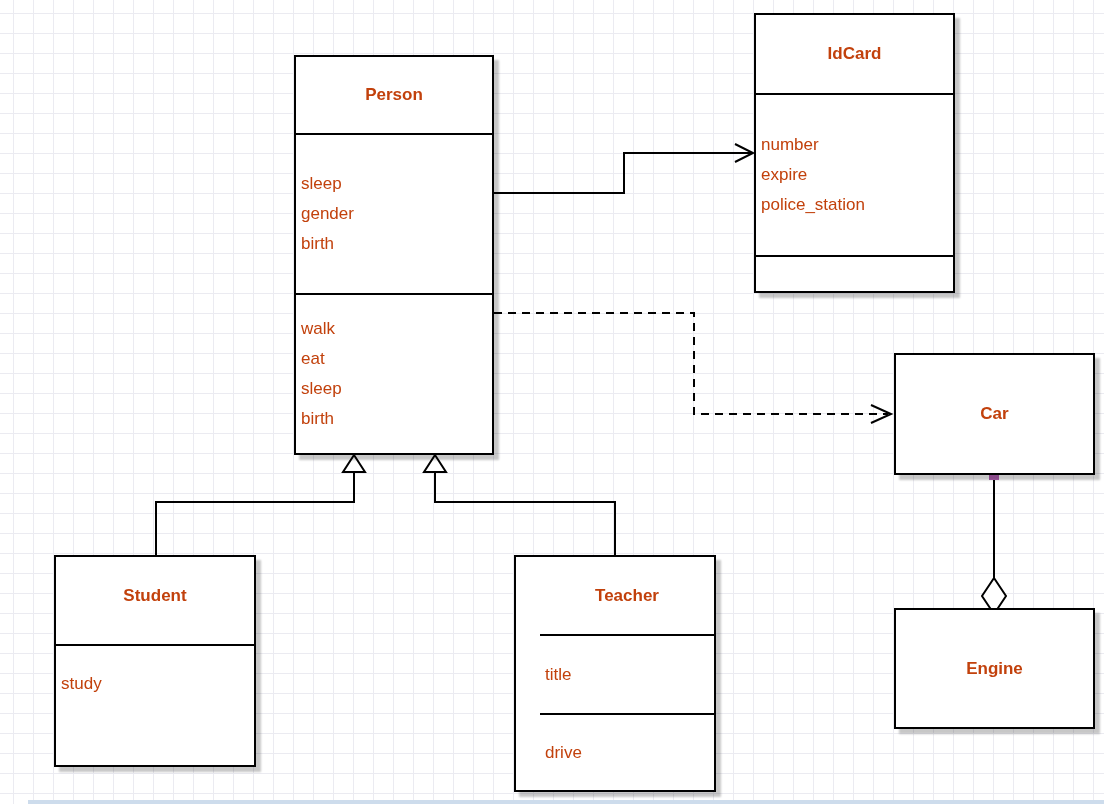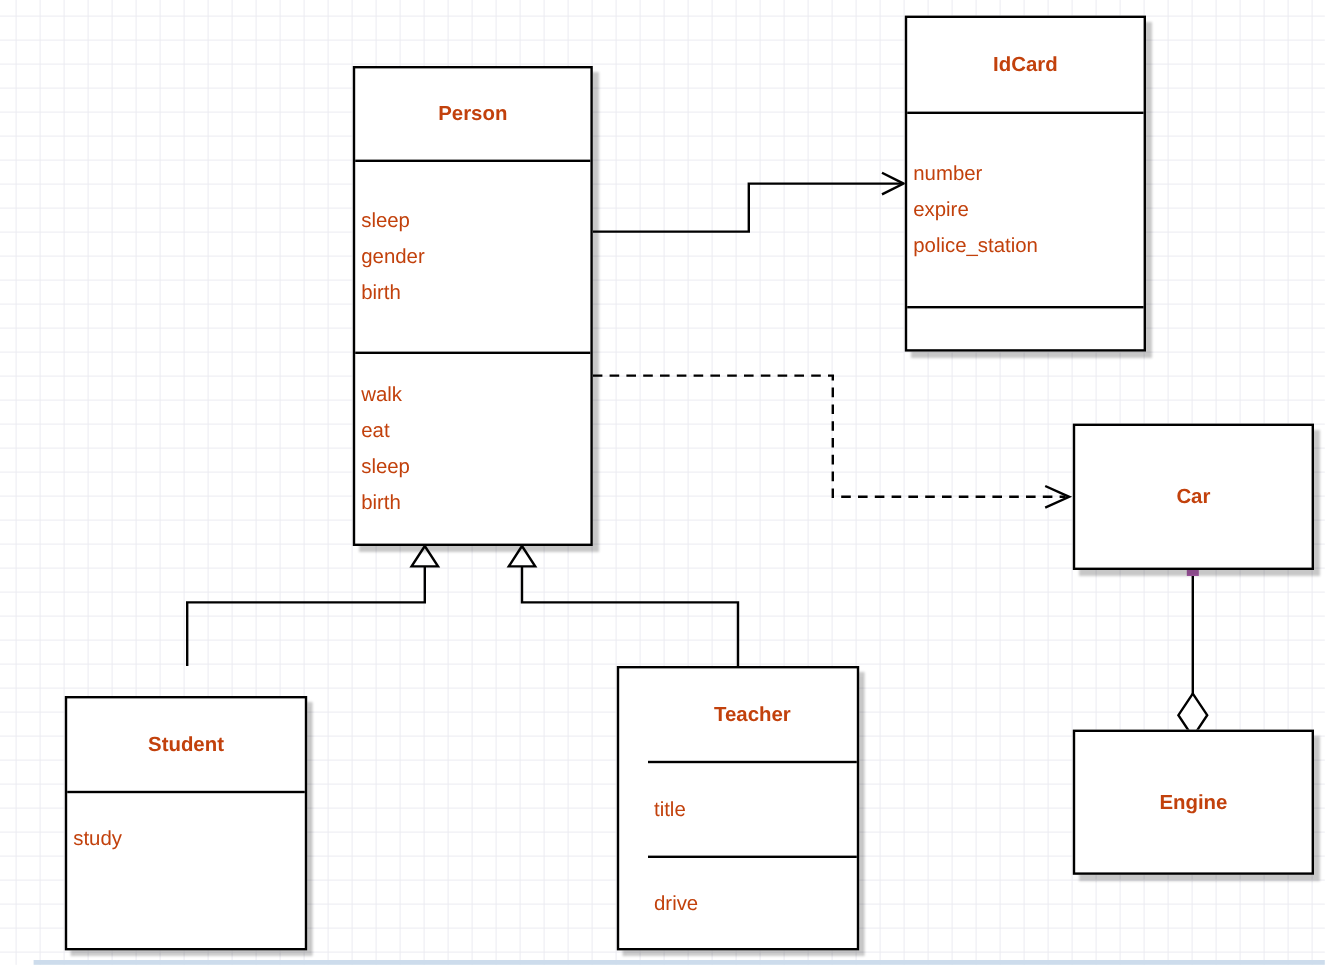--- a/index.html
+++ b/index.html
@@ -122,21 +122,21 @@
   </div>
 
   <div class="uml-class" style="left:894px; top:353px; width:201px; height:122px;justify-content:center;">
     <div class="uml-title" style="height:118px">Car</div>
   </div>
 
   <div class="uml-class" style="left:894px; top:608px; width:201px; height:121px;">
     <div class="uml-title" style="height:117px">Engine</div>
   </div>
 
-  <div class="uml-class" style="left:54px; top:580px; width:202px; height:212px;">
+  <div class="uml-class" style="left:54px; top:555px; width:202px; height:212px;gap:10px;">
     <div class="uml-title" style="height:77px">Student</div>
     <div class="uml-section" style="height:77px">
       <div class="member">study</div>
     </div>
   </div>
 
   <div class="uml-class" style="left:514px; top:555px; width:202px; height:237px;padding-left:24px;">
     <div class="uml-title" style="height:77px">Teacher</div>
     <div class="uml-section" style="height:79px">
       <div class="member">title</div>

